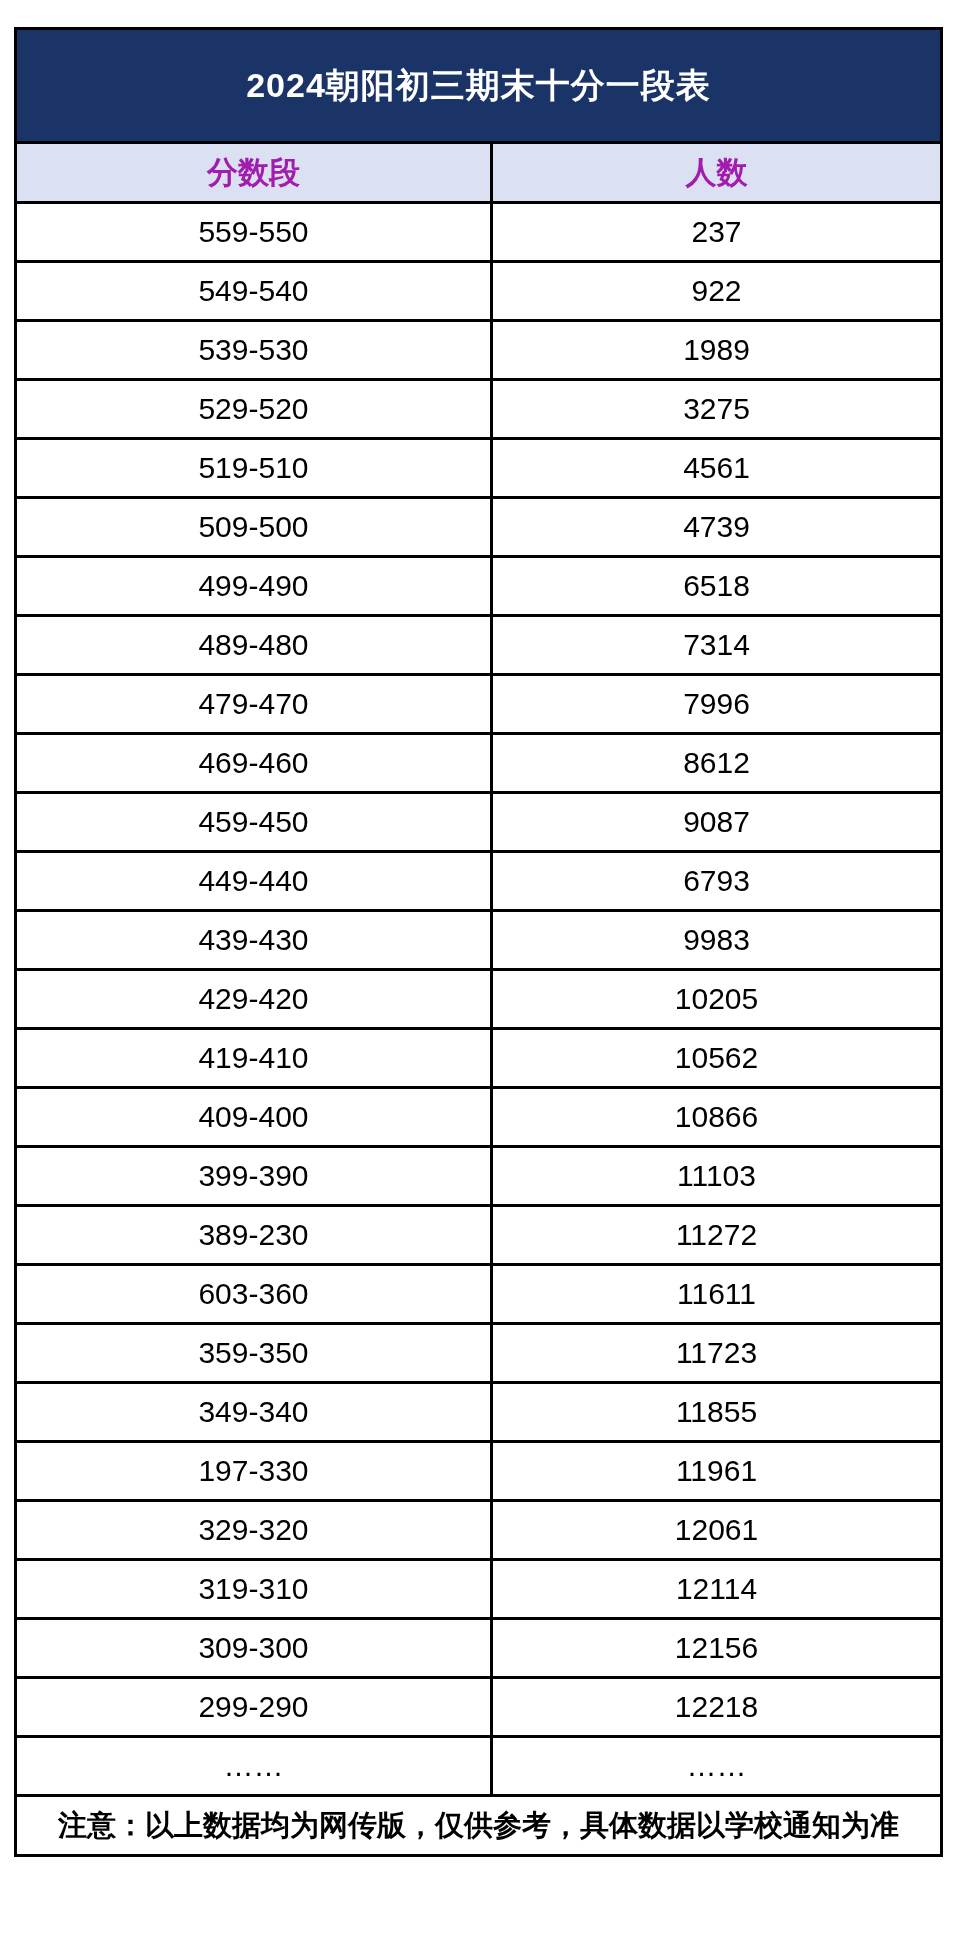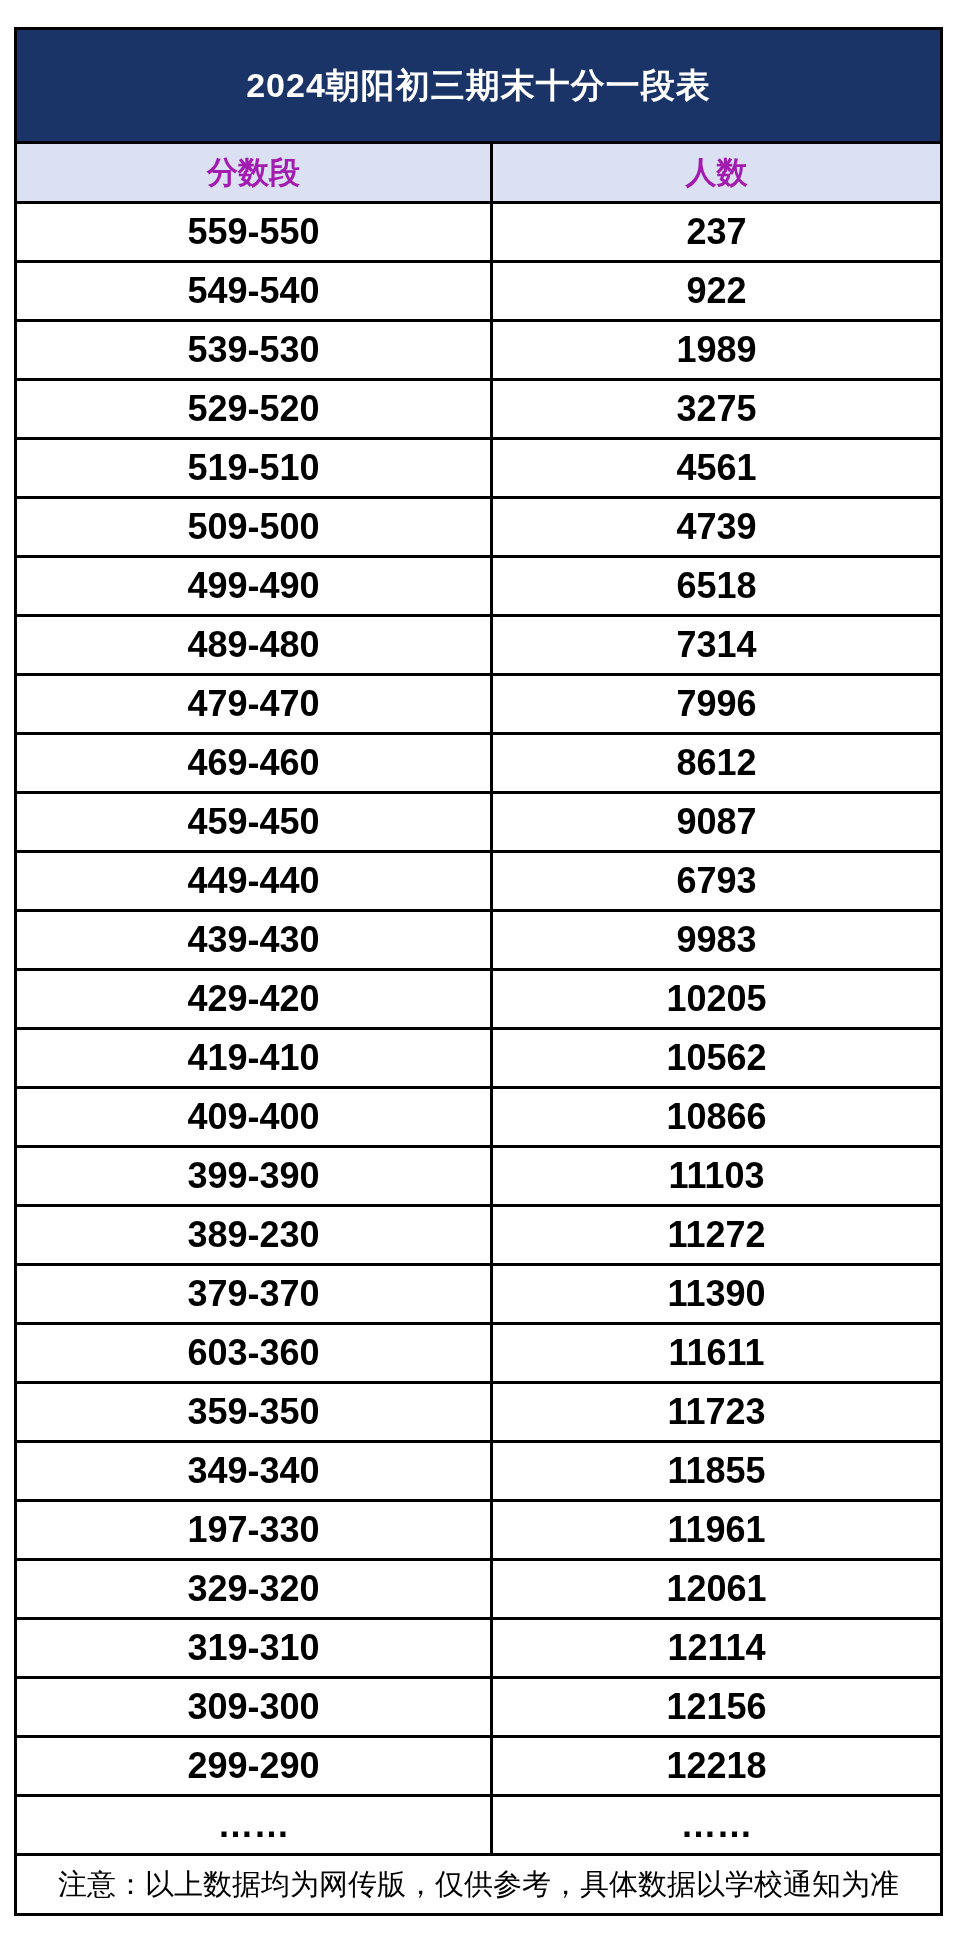--- a/index.html
+++ b/index.html
@@ -38,28 +38,28 @@
   }
   .header-cell {
     background: #DBE1F3;
     color: #a21caf;
     font-size: 31px;
     font-weight: bold;
     height: 55px;
   }
   .data-cell {
     background: #ffffff;
-    font-size: 36px;
-    font-weight: bold;
+    font-size: 30px;
+    font-weight: normal;
     height: 54px;
   }
   .note-cell {
     background: #ffffff;
     font-size: 29px;
-    font-weight: normal;
+    font-weight: bold;
     text-align: left;
     padding: 0 8px;
     height: 57px;
   }
 </style>
 </head>
 <body>
 
 <div class="page">
   <table class="score-table">
@@ -141,24 +141,20 @@
       </tr>
       <tr>
         <td class="data-cell">399-390</td>
         <td class="data-cell">11103</td>
       </tr>
       <tr>
         <td class="data-cell">389-230</td>
         <td class="data-cell">11272</td>
       </tr>
       <tr>
-        <td class="data-cell">379-370</td>
-        <td class="data-cell">11390</td>
-      </tr>
-      <tr>
         <td class="data-cell">603-360</td>
         <td class="data-cell">11611</td>
       </tr>
       <tr>
         <td class="data-cell">359-350</td>
         <td class="data-cell">11723</td>
       </tr>
       <tr>
         <td class="data-cell">349-340</td>
         <td class="data-cell">11855</td>

